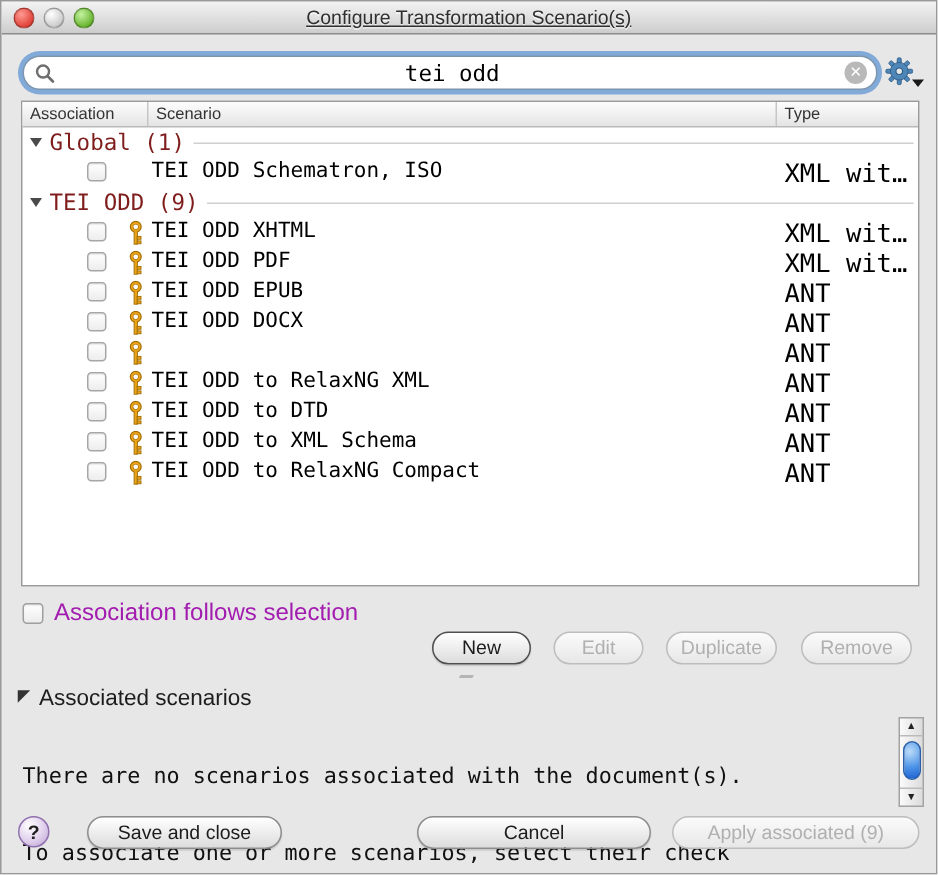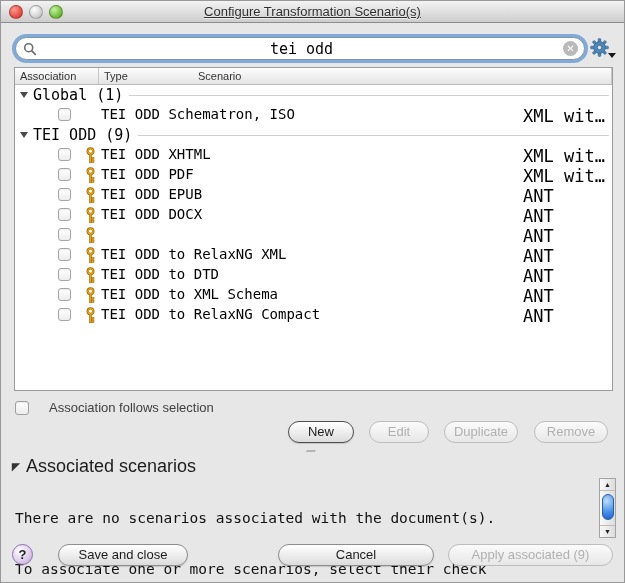--- a/index.html
+++ b/index.html
@@ -64,58 +64,58 @@
   .th-scenario { flex:1; border-right:1px solid #c6c6c6; }
   .th-type { width:94px; }
   .tbody { position:relative; }
   .trow { position:relative; height:20px; font-family:"DejaVu Sans Mono", monospace; }
   .trow.group { display:flex; align-items:center; padding-left:5px; }
   .tri {
     width:0; height:0; flex:0 0 auto;
     border-left:4.5px solid transparent; border-right:4.5px solid transparent;
     border-top:6px solid #4a4a4a; margin-right:5px;
   }
-  .glabel { font-size:15px; color:#000000; white-space:pre; }
+  .glabel { font-size:15px; color:#7f1d1d; white-space:pre; }
   .gline { flex:1; height:0; border-top:1px solid #cfcfcf; margin:1px 3px 0 6px; }
   .cb {
     position:absolute; left:43px; top:3px; width:13px; height:13px;
     border:1px solid #a6a6a6; border-radius:3px;
     background:linear-gradient(#ffffff,#ededed);
     box-shadow:inset 0 1px 1px rgba(0,0,0,.08);
   }
   .keyicon { position:absolute; left:70px; top:2px; }
   .ilabel { position:absolute; left:86px; top:1px; font-size:14px; color:#000; white-space:pre; }
   .itype  { position:absolute; left:508px; top:1px; font-size:17px; color:#000; white-space:pre; }
   
   .assoc-row { position:absolute; left:14px; top:399px; display:flex; align-items:center; }
   .assoc-cb {
     width:14px; height:14px; border:1px solid #9f9f9f; border-radius:3px;
     background:linear-gradient(#ffffff,#ececec);
     box-shadow:inset 0 1px 1px rgba(0,0,0,.08);
   }
-  .assoc-label { margin-left:20px; font-size:13px; color:#404040; }
+  .assoc-label { margin-left:7px; font-size:16px; color:#a21caf; }
   
   .btn {
     position:absolute; height:22px; border-radius:11px;
     background:linear-gradient(#ffffff,#dcdcdc);
     border:1px solid #8d8d8d; font-size:13px; color:#1c1c1c;
     text-align:center; line-height:20px; cursor:default;
     box-shadow:0 1px 1px rgba(0,0,0,.15);
   }
   .btn.disabled { border-color:#bdbdbd; color:#b0b0b0; box-shadow:none;
     background:linear-gradient(#fbfbfb,#e7e7e7); }
   .btn-new { left:287px; top:420px; width:66px; border-color:#4e4e4e; }
   .btn-edit { left:368px; top:420px; width:60px; }
   .btn-dup { left:443px; top:420px; width:74px; }
   .btn-rem { left:533px; top:420px; width:74px; }
   .splitter { position:absolute; left:306px; top:447px; width:9px; height:4px;
     border-bottom:2px solid #b4b4b4; transform:skewX(-30deg); }
   
   .assoc-header { position:absolute; left:10px; top:455px; display:flex; align-items:center; }
-  .assoc-header-label { margin-left:5px; font-size:18px; color:#1d1d1d; }
+  .assoc-header-label { margin-left:5px; font-size:15px; color:#1d1d1d; }
   .assoc-msg {
     position:absolute; left:14px; top:475px; width:580px;
     font-family:"DejaVu Sans Mono", monospace; font-size:14.5px; line-height:17px; color:#111;
     white-space:pre;
   }
   
   .sbar {
     position:absolute; left:598px; top:477px; width:17px; height:60px;
     border:1px solid #a3a3a3; background:linear-gradient(to right,#fafafa,#dcdcdc);
   }
@@ -180,22 +180,22 @@
         </g>
         <circle cx="10" cy="10" r="2.3" fill="#e7e7e7" stroke="#2d5c86" stroke-width="0.8"></circle>
       </svg>
     </span>
     <span class="gear-arrow"></span>
   </div>
 
   <div class="table">
     <div class="thead">
       <div class="th th-assoc">Association</div>
+      <div class="th th-scenario">Scenario</div>
       <div class="th th-type">Type</div>
-      <div class="th th-scenario">Scenario</div>
     </div>
     <div class="tbody">
         <div class="trow group">
           <span class="tri"></span>
           <span class="glabel">Global (1)</span>
           <span class="gline"></span>
         </div>
         <div class="trow item">
           <span class="cb"></span>
           <span class="ilabel">TEI ODD Schematron, ISO</span>

